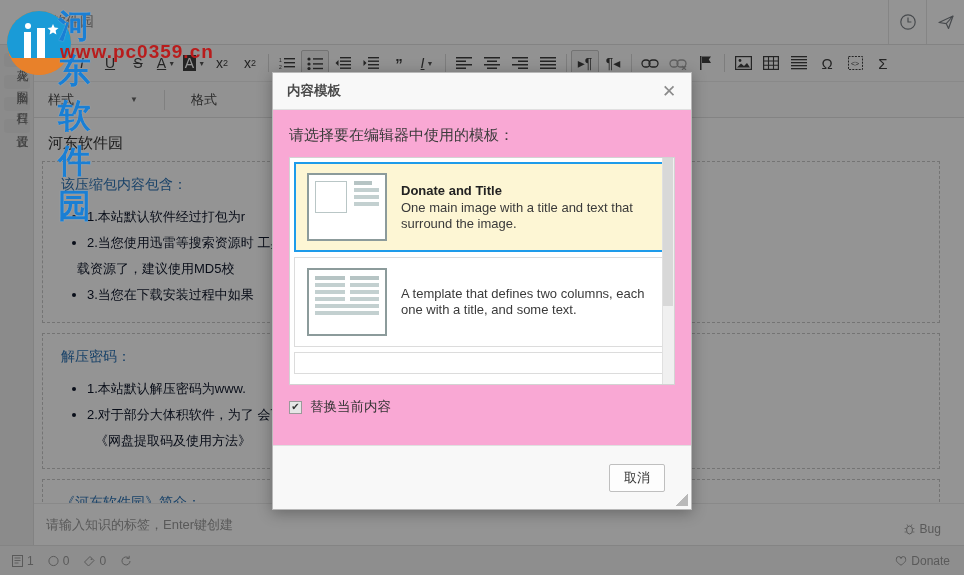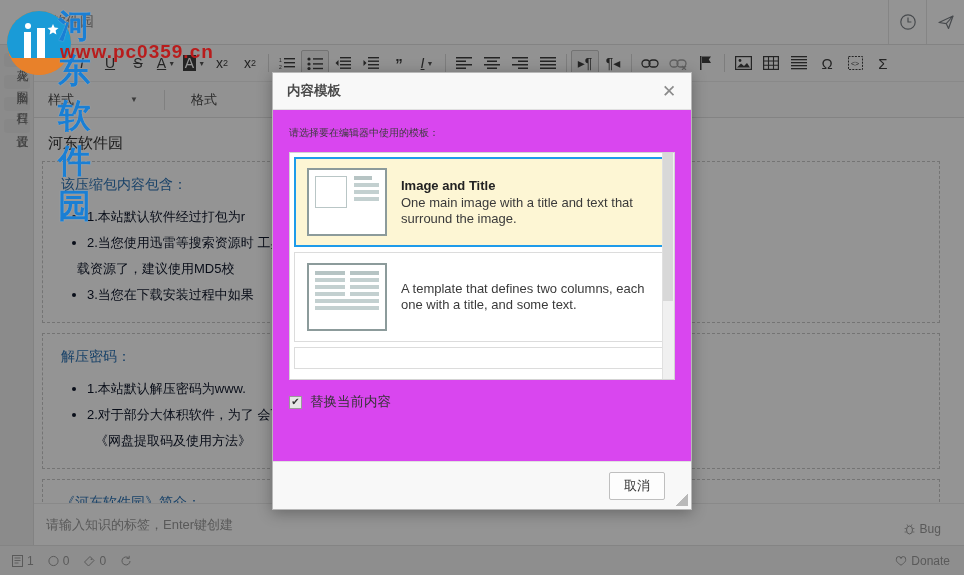--- a/index.html
+++ b/index.html
@@ -118,35 +118,35 @@
   .wm-url{
     position:absolute; left:60px; top:41px;
     font-size:19px; font-weight:bold; color:#b91c1c;
     letter-spacing:1px;
   }
   .wm-logo{ position:absolute; left:4px; top:8px; }
 
   
   .modal{
     position:absolute; left:272px; top:72px; width:420px; height:438px;
-    background:#d946ef; border:1px solid #b8b8b8; z-index:100;
+    background:#f9a8d4; border:1px solid #b8b8b8; z-index:100;
     box-shadow:0 3px 14px rgba(0,0,0,.3);
     display:flex; flex-direction:column;
   }
   .m-head{
     height:37px; background:#f8f8f8; border-bottom:1px solid #e0e0e0;
     display:flex; align-items:center; padding:0 12px 0 14px; flex:none;
   }
   .m-title{ font-size:13.5px; font-weight:bold; color:#4a4a4a; }
   .m-close{
     margin-left:auto; font-size:17px; color:#8b8b8b; line-height:1;
     width:20px; text-align:center;
   }
   .m-body{ flex:1; padding:16px 16px 0 16px; overflow:hidden; position:relative; }
-  .m-prompt{ font-size:10px; color:#3b3b3b; margin-bottom:12px; }
+  .m-prompt{ font-size:15px; color:#3b3b3b; margin-bottom:12px; }
 
   .tpl-list{
     border:1px solid #d3d3d3; height:228px; overflow:hidden;
     position:relative; background:#fff;
   }
   .tpl-scroll{ position:absolute; inset:0; padding:4px; }
   .tpl{
     display:flex; align-items:center; gap:14px;
     border:1px solid #dcdcdc; background:#fff; padding:10px 12px;
     margin-bottom:5px; width:374px;
@@ -175,21 +175,21 @@
 
   .chk-row{ display:flex; align-items:center; gap:8px; margin-top:13px; }
   .chkbox{
     width:13px; height:13px; border:1px solid #9a9a9a; background:#e6e6e6;
     display:flex; align-items:center; justify-content:center;
     font-size:10px; color:#333; line-height:1; flex:none;
   }
   .chk-label{ font-size:13.5px; color:#333; }
 
   .m-foot{
-    height:48px; border-top:1px solid #e0e0e0; background:#f8f8f8;
+    height:64px; border-top:1px solid #e0e0e0; background:#f8f8f8;
     display:flex; align-items:center; justify-content:flex-end;
     padding-right:26px; flex:none; position:relative;
   }
   .btn{
     min-width:56px; height:28px; padding:0 14px;
     background:#fdfdfd; border:1px solid #bfbfbf; border-radius:2px;
     font-size:13px; color:#333; display:flex; align-items:center; justify-content:center;
   }
   .grip{
     position:absolute; right:3px; bottom:3px; width:12px; height:12px;
@@ -525,21 +525,21 @@
           <div class="thumb t1">
             <div class="t1-left"></div>
             <div class="t1-right">
               <div class="bar dark short" style="width:70%"></div>
               <div class="bar"></div>
                 <div class="bar"></div>
                 <div class="bar"></div>
             </div>
           </div>
           <div class="tpl-txt">
-            <h4>Image and Title</h4>
+            <h4>Donate and Title</h4>
             <p>One main image with a title and text that surround the image.</p>
           </div>
         </div>
 
         <div class="tpl">
           <div class="thumb">
             <div class="t2cols">
               <div class="t2col">
                 <div class="bar dark"></div>
                   <div class="bar"></div>

